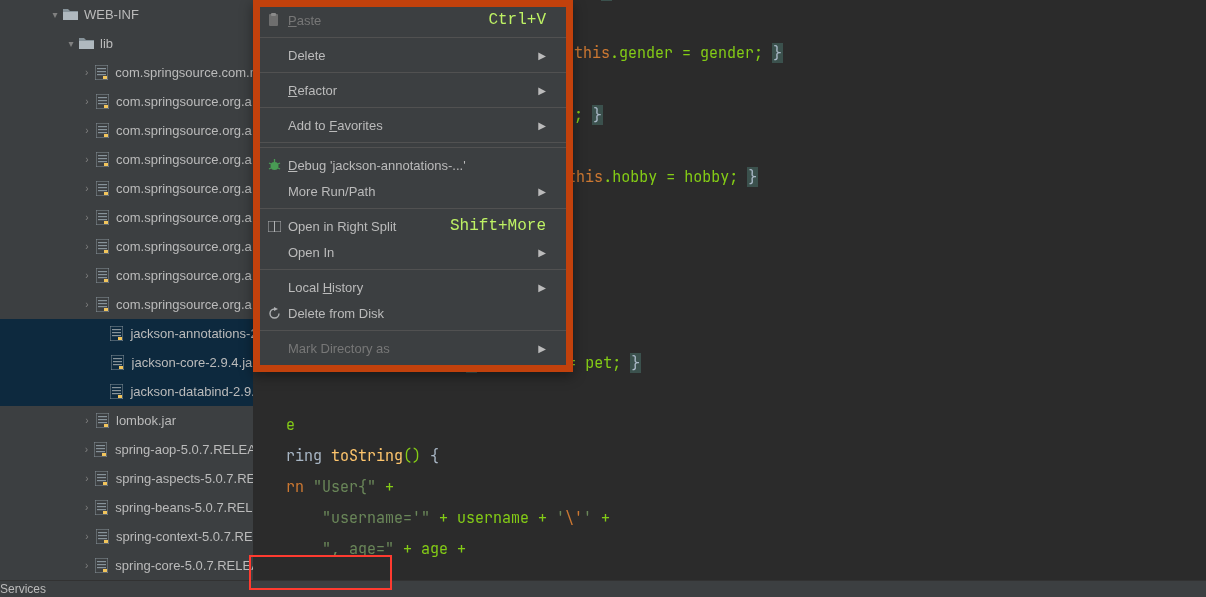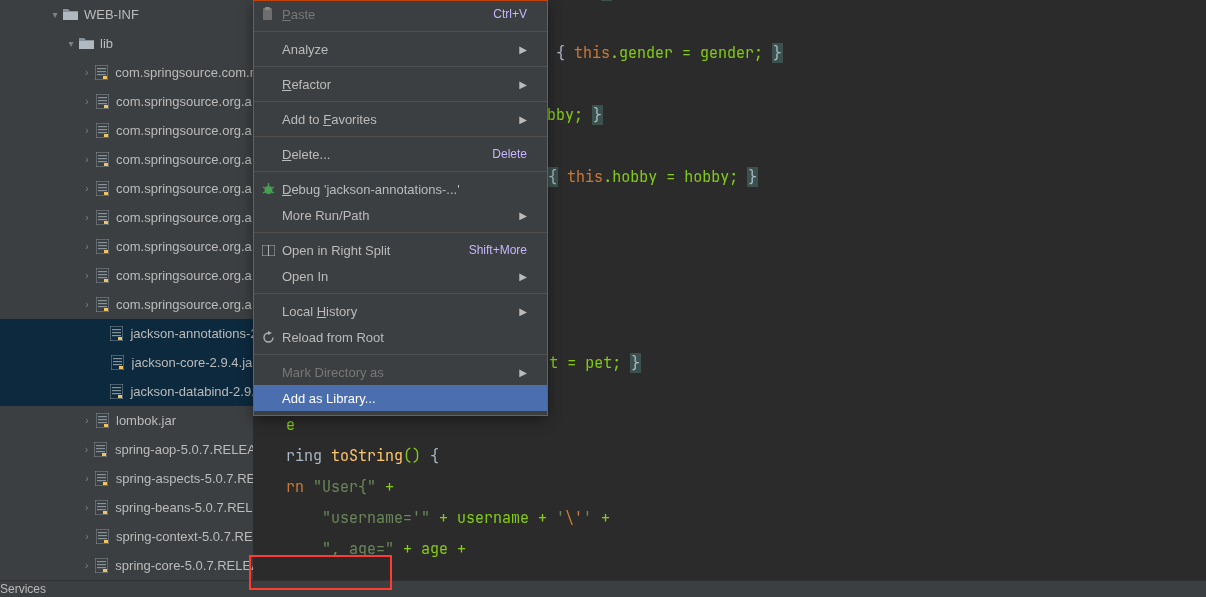--- a/index.html
+++ b/index.html
@@ -53,39 +53,39 @@
   .kw { color:#cc7832;margin-top:44px; }
   .type { color:#a9b7c6; }
   .fn { color:#ffc66d; }
   .brace { color:#a9b7c6; }
   .hlbrace { background:#3b514d; color:#a9b7c6; padding:0 1px;}
   .plain { color:#84cc16; }
   .str { color:#6a8759; }
   .context-menu {
     position:absolute;
     left:253px; top:0;
-    width:295px;
+    width:320px;
     background:#3c3f41;
-    border:1px solid #c2410c;
+    border:7px solid #c2410c;
     box-shadow:0 4px 12px rgba(0,0,0,.4);
     z-index:10;
     padding-bottom:4px;
   }
   .menu-item {
     height:26px;
     display:flex;
     align-items:center;
     padding:0 20px 0 28px;
     color:#bbbbbb;
     position:relative;
     font-size:13px;
   }
   .menu-item.hover { background:#4b6eaf; color:#ffffff; }
   .menu-item.disabled { color:#777777; }
-  .menu-item .shortcut { margin-left:auto; color:#c4b5fd; font-size:12px;}
+  .menu-item .shortcut { margin-left:auto; color:#bef264; font-size:16px;font-family:Liberation Mono, monospace;}
   .menu-item .sub { margin-left:auto; color:#bbbbbb; font-size:10px;}
   .menu-sep { height:1px; background:#515151; margin:4px 0;}
   .menu-icon {
     position:absolute; left:6px; width:16px; height:16px;
     display:flex; align-items:center; justify-content:center;
   }
   .mnemonic { text-decoration:underline; }
   .highlight-box {
     position:absolute;
     left:249px; top:555px;
@@ -374,38 +374,34 @@
         <svg width="14" height="14" viewBox="0 0 14 14">
           <rect x="2" y="1" width="9" height="12" rx="1" fill="#6e6e6e"></rect>
           <rect x="4" y="0" width="5" height="3" rx="1" fill="#8a8a8a"></rect>
         </svg>
       </span>
       <span><span class="mnemonic">P</span>aste</span>
       <span class="shortcut">Ctrl+V</span>
     </div>
     <div class="menu-sep"></div>
     <div class="menu-item">
-      <span>Analyze</span>
+      <span>Delete</span>
       <span class="sub">▶</span>
     </div>
     <div class="menu-sep"></div>
     <div class="menu-item">
       <span><span class="mnemonic">R</span>efactor</span>
       <span class="sub">▶</span>
     </div>
     <div class="menu-sep"></div>
     <div class="menu-item">
       <span>Add to <span class="mnemonic">F</span>avorites</span>
       <span class="sub">▶</span>
     </div>
     <div class="menu-sep"></div>
-    <div class="menu-item">
-      <span><span class="mnemonic">D</span>elete...</span>
-      <span class="shortcut">Delete</span>
-    </div>
     <div class="menu-sep"></div>
     <div class="menu-item">
       <span class="menu-icon">
         <svg width="13" height="13" viewBox="0 0 13 13">
           <circle cx="6.5" cy="7" r="4" fill="#499c54"></circle>
           <line x1="6.5" y1="0" x2="6.5" y2="3" stroke="#499c54" stroke-width="1.3"></line>
           <line x1="1" y1="4" x2="3" y2="5" stroke="#499c54" stroke-width="1.3"></line>
           <line x1="12" y1="4" x2="10" y2="5" stroke="#499c54" stroke-width="1.3"></line>
           <line x1="1" y1="10" x2="3" y2="9" stroke="#499c54" stroke-width="1.3"></line>
           <line x1="12" y1="10" x2="10" y2="9" stroke="#499c54" stroke-width="1.3"></line>
@@ -437,29 +433,26 @@
       <span>Local <span class="mnemonic">H</span>istory</span>
       <span class="sub">▶</span>
     </div>
     <div class="menu-item">
       <span class="menu-icon">
         <svg width="13" height="13" viewBox="0 0 13 13">
           <path fill="none" stroke="#afb1b3" stroke-width="1.4" d="M11 6.5A4.5 4.5 0 1 1 6.5 2"></path>
           <path fill="#afb1b3" d="M6 0l4 2-4 2z"></path>
         </svg>
       </span>
-      <span>Reload from Root</span>
+      <span>Delete from Disk</span>
     </div>
     <div class="menu-sep"></div>
     <div class="menu-item disabled">
       <span>Mark Directory as</span>
       <span class="sub">▶</span>
-    </div>
-    <div class="menu-item hover">
-      <span>Add as Library...</span>
     </div>
   </div>
 
 <div class="highlight-box"></div>
 
 <div class="services">
   <span>Services</span>
 </div>
 
 </body></html>

